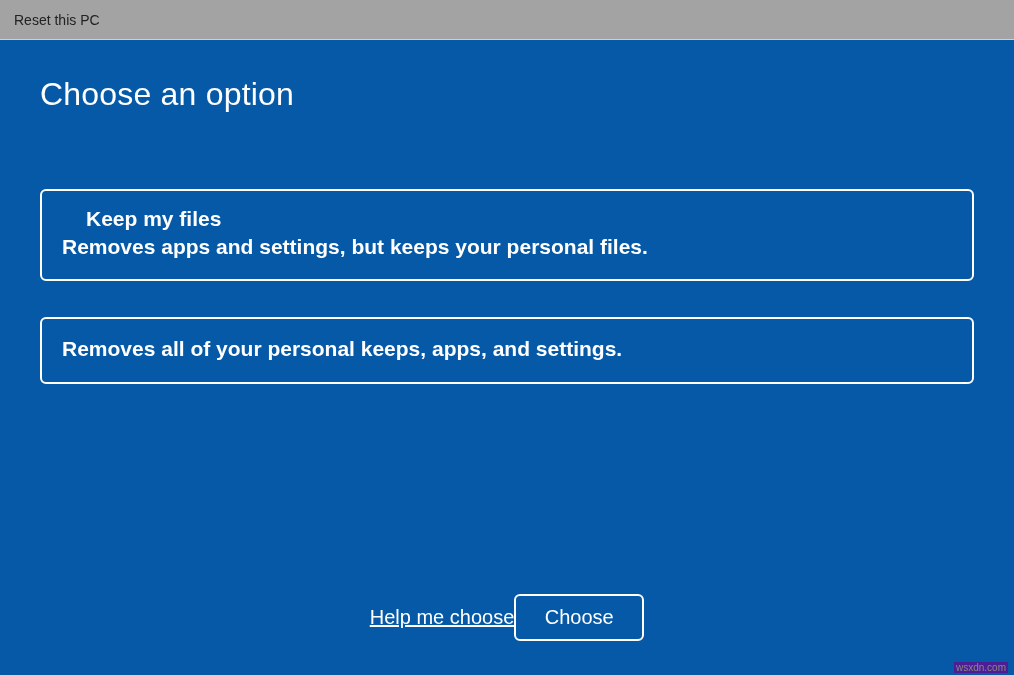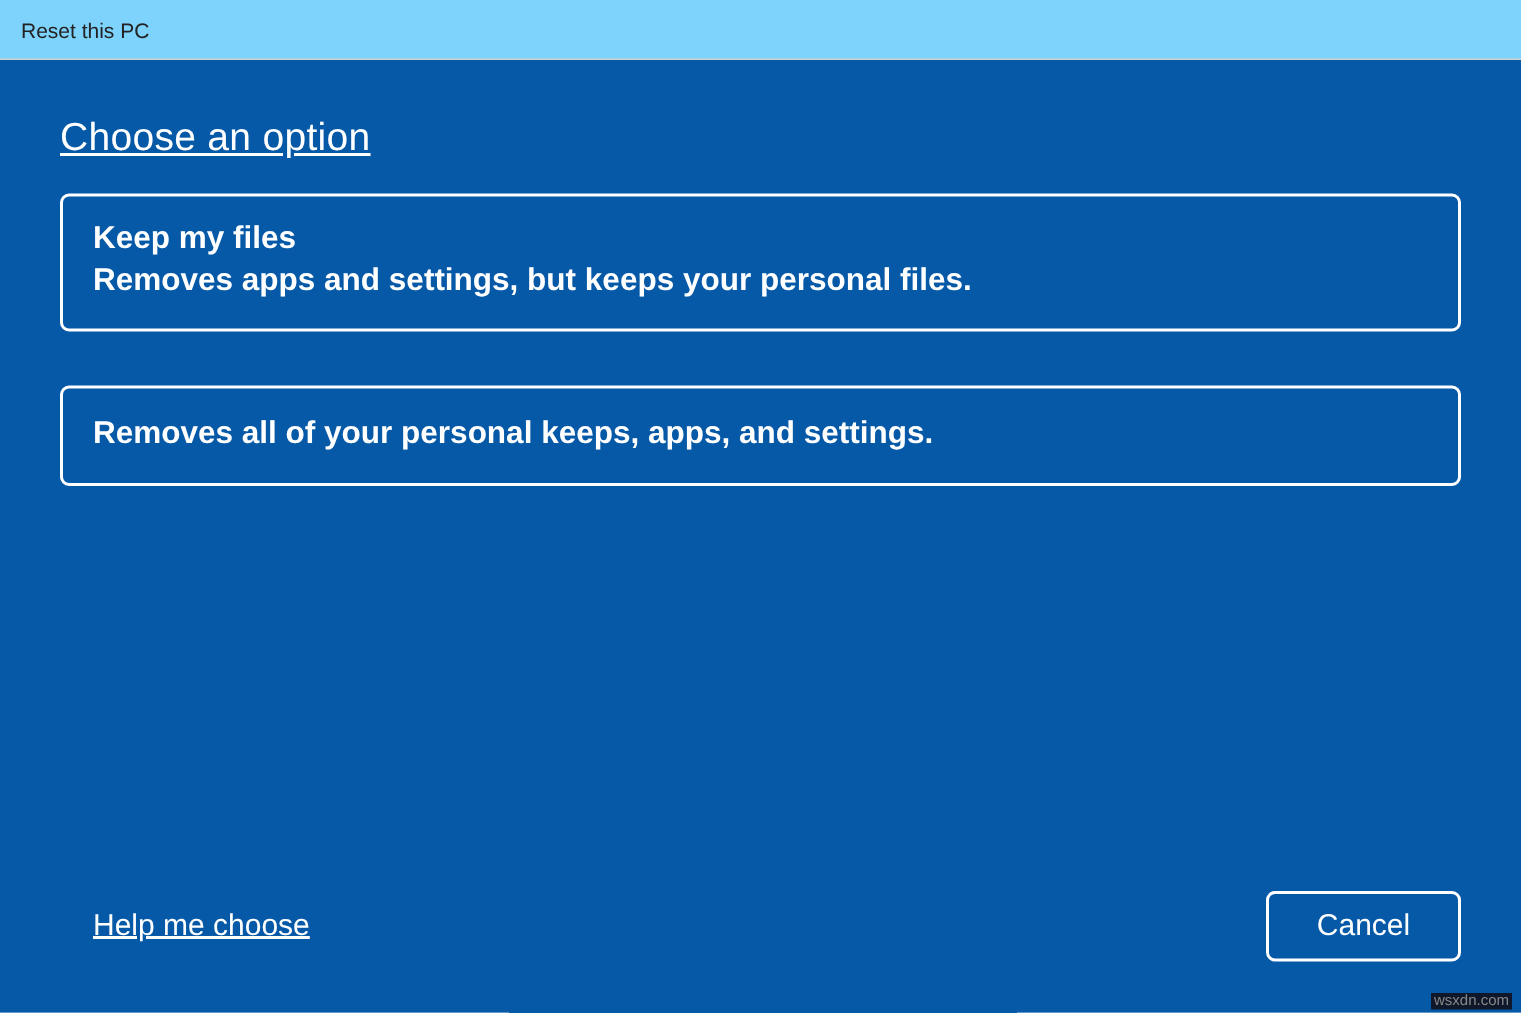--- a/index.html
+++ b/index.html
@@ -11,75 +11,74 @@
       font-family: "Segoe UI", -apple-system, BlinkMacSystemFont, sans-serif;
       width: 1014px;
       height: 675px;
       display: flex;
       flex-direction: column;
       background: #ffffff;
       overflow: hidden;
     }
     .titlebar {
       height: 40px;
-      background: #7dd3fc;
+      background: #a3a3a3;
       border-bottom: 1px solid #d0d0d0;
       display: flex;
       align-items: center;
       padding-left: 14px;
       font-size: 14px;
       color: #222;
     }
     .content {
       flex: 1;
       background: #0559a7;
       color: #ffffff;
       padding: 36px 40px 28px 40px;
       display: flex;
       flex-direction: column;
       position: relative;
     }
     .heading {
-      font-size: 26px;
+      font-size: 32px;
       font-weight: 400;
-      margin-bottom: 22px;
+      margin-bottom: 76px;
       letter-spacing: 0.2px;
-      text-decoration: underline;
     }
     .option-card {
       border: 2px solid #ffffff;
       border-radius: 6px;
       padding: 16px 20px 18px 20px;
       margin-bottom: 36px;
       cursor: pointer;
       background: transparent;
       text-align: left;
       width: 100%;
       font-family: inherit;
       color: inherit;
     }
     .option-title {
       font-weight: 700;
       font-size: 21px;
       display: block;
       margin-bottom: 2px;
+      margin-left: 24px;
     }
     .option-desc {
       font-weight: 700;
       font-size: 21px;
       display: block;
       line-height: 1.35;
     }
     .footer {
       margin-top: auto;
       display: flex;
       align-items: center;
-      justify-content: space-between;
+      justify-content: center;
       padding-bottom: 6px;
-      margin-left: 22px;
     }
     .help-link {
       color: #ffffff;
       text-decoration: underline;
       font-size: 20px;
       cursor: pointer;
     }
     .cancel-btn {
       border: 2px solid #ffffff;
       border-radius: 6px;
@@ -90,21 +89,21 @@
       cursor: pointer;
       font-family: inherit;
       min-width: 130px;
     }
     .watermark {
       position: absolute;
       right: 6px;
       bottom: 2px;
       font-size: 10px;
       color: #888;
-      background: #0f172a;
+      background: #4c1d95;
       padding: 0 2px;
     }
   </style>
 </head>
 <body>
 
 <div class="titlebar">
   <span>Reset this PC</span>
 </div>
 
@@ -115,17 +114,17 @@
     <span class="option-title">Keep my files</span>
     <span class="option-desc">Removes apps and settings, but keeps your personal files.</span>
   </button>
 
   <button class="option-card">
     <span class="option-desc">Removes all of your personal keeps, apps, and settings.</span>
   </button>
 
   <div class="footer">
     <a class="help-link">Help me choose</a>
-    <button class="cancel-btn">Cancel</button>
+    <button class="cancel-btn">Choose</button>
   </div>
 </div>
 
 <div class="watermark">wsxdn.com</div>
 
 </body></html>

